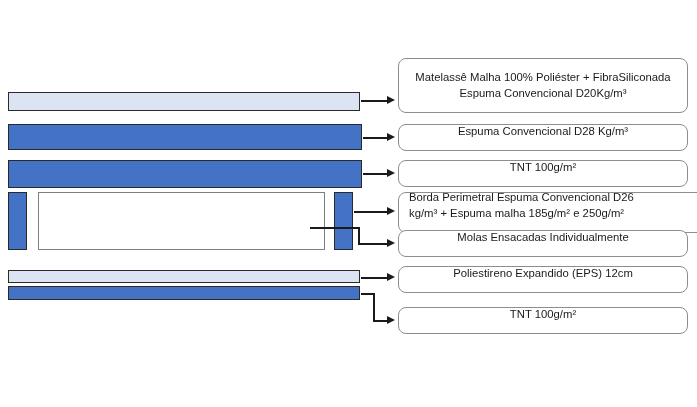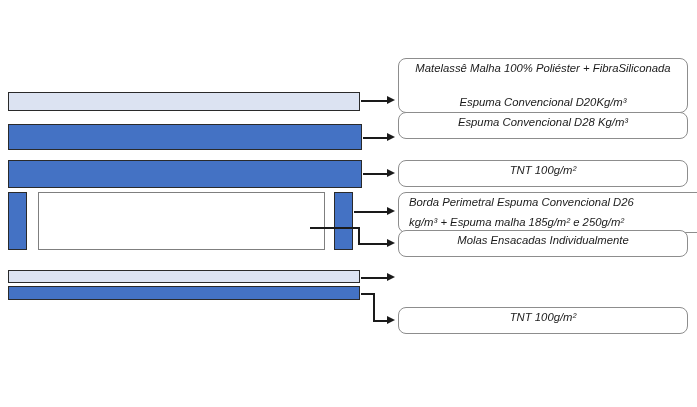--- a/index.html
+++ b/index.html
@@ -52,23 +52,22 @@
 
   
   .label-box {
     position: absolute;
     box-sizing: border-box;
     background: #ffffff;
     border: 1.2px solid #8d8d8d;
     border-radius: 8px;
     display: flex;
     flex-direction: column;
-    justify-content: space-between;
-    padding: 2px 10px;
-    font-style: italic;
+    justify-content: flex-end;
+    padding: 11px 10px;
   }
   .label-box .line {
     font-size: 11.3px;
     line-height: 15.5px;
     color: #1a1a1a;
     white-space: nowrap;
   }
   .align-center .line { text-align: center; }
   .align-left   .line { text-align: left; }
 </style>
@@ -116,35 +115,38 @@
   <div class="conn conn-h" style="left:361px; top:293px; width:14px;"></div>
   <div class="conn conn-v" style="left:373px; top:293px; height:28px;"></div>
   <div class="conn conn-h" style="left:373px; top:320px; width:16px;"></div>
   <div class="arrow-head" style="left:387px; top:316px;"></div>
 
   <div class="label-box align-center" style="left:398px; top:58px; width:290px; height:55px;">
     <div class="line">Matelassê Malha 100% Poliéster + FibraSiliconada</div>
     <div class="line">Espuma Convencional D20Kg/m³</div>
   </div>
 
-  <div class="label-box align-center" style="left:398px; top:112px; width:290px; height:27px;">
+  <div class="label-box align-center" style="left:398px; top:124px; width:290px; height:27px;">
     <div class="line">Espuma Convencional D28 Kg/m³</div>
   </div>
 
   <div class="label-box align-center" style="left:398px; top:160px; width:290px; height:27px;">
     <div class="line">TNT 100g/m²</div>
   </div>
 
   <div class="label-box align-left" style="left:398px; top:192px; width:322px; height:41px;">
     <div class="line">Borda Perimetral Espuma Convencional D26</div>
     <div class="line">kg/m³ + Espuma malha 185g/m² e 250g/m²</div>
   </div>
 
   <div class="label-box align-center" style="left:398px; top:230px; width:290px; height:27px;">
     <div class="line">Molas Ensacadas Individualmente</div>
   </div>
 
+  <div class="label-box align-center" style="left:398px; top:266px; width:290px; height:27px;">
+    <div class="line">Poliestireno Expandido (EPS) 12cm</div>
+  </div>
 
   <div class="label-box align-center" style="left:398px; top:307px; width:290px; height:27px;">
     <div class="line">TNT 100g/m²</div>
   </div>
 
 </div>
 
 </body></html>

